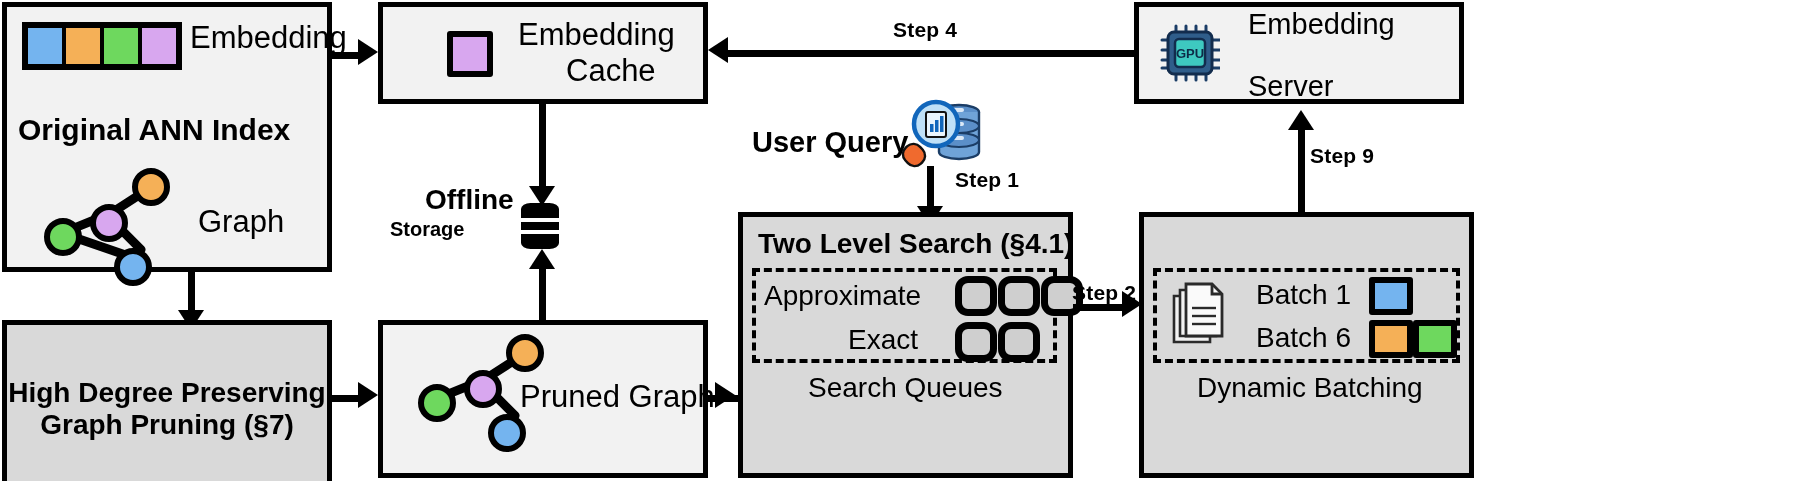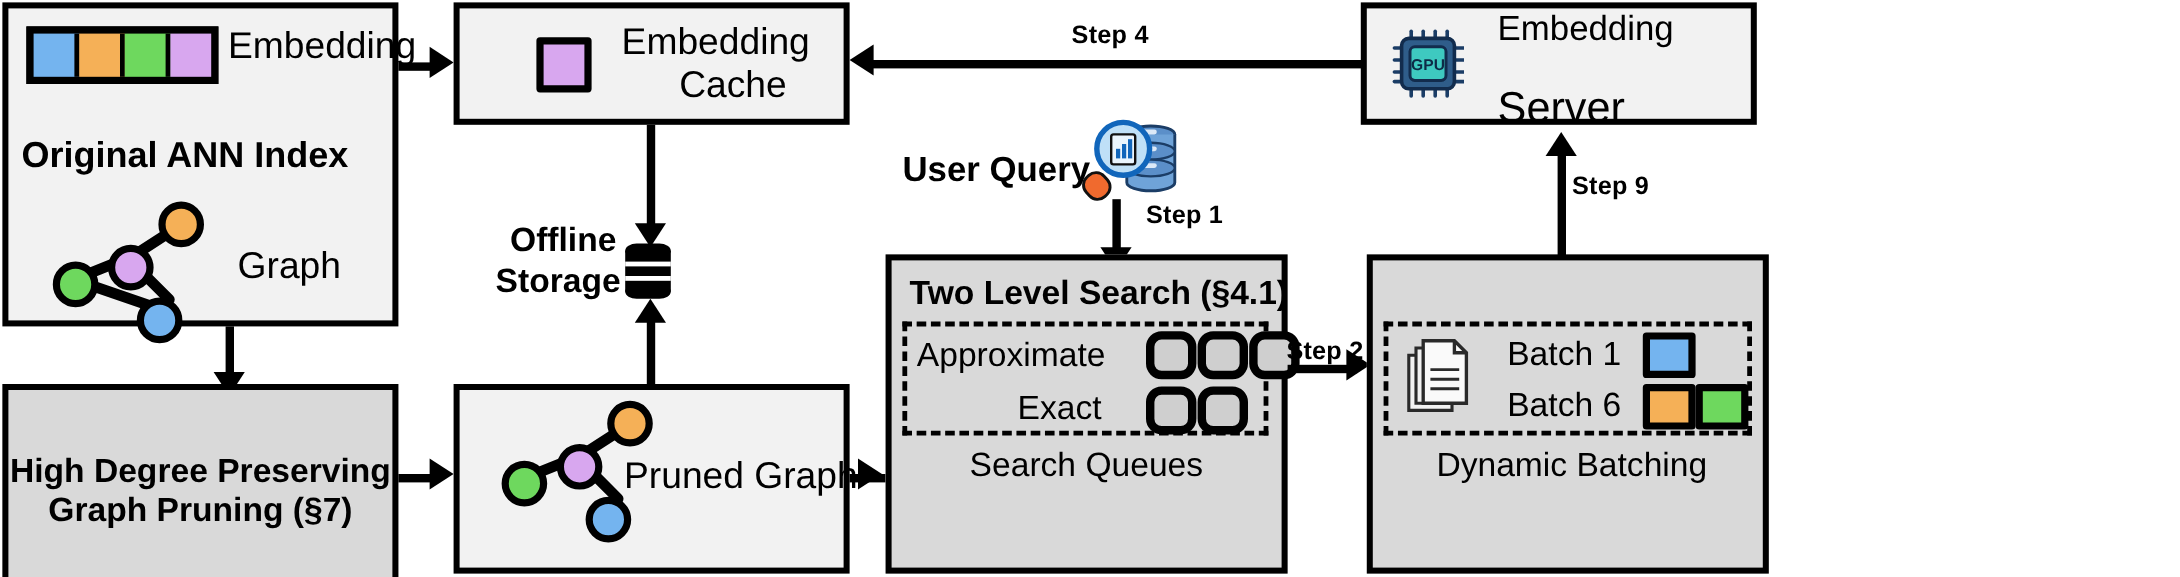--- a/index.html
+++ b/index.html
@@ -93,21 +93,21 @@
 
   <div class="box" style="left:378px;top:2px;width:330px;height:102px;"></div>
   <div class="swbox" style="left:447px;top:31px;width:46px;height:46px;background:#d8a7ef;"></div>
   <div class="lbl t-reg" style="left:518px;top:18px;">Embedding</div>
   <div class="lbl t-reg" style="left:518px;top:54px;margin-left:48px;">Cache</div>
 
   <div class="ln vline" style="left:539px;top:104px;height:86px;"></div>
   <div class="ahead down" style="left:529px;top:186px;"></div>
 
   <div class="lbl t-reg t-bold" style="left:425px;top:184px;font-size:28px;">Offline</div>
-  <div class="lbl t-reg t-bold" style="left:413px;top:218px;font-size:28px;">Storage</div>
+  <div class="lbl t-reg t-bold" style="left:390px;top:218px;font-size:20px;">Storage</div>
 
   <div class="cyl" style="left:521px;top:203px;width:38px;height:46px;">
     <div class="band" style="top:0;height:12px;"></div>
     <div class="body" style="top:6px;height:34px;"></div>
     <div class="band" style="top:34px;height:12px;"></div>
     <div style="position:absolute;left:0;top:15px;width:100%;height:4px;background:#fff;"></div>
     <div style="position:absolute;left:0;top:27px;width:100%;height:4px;background:#fff;"></div>
   </div>
 
   <div class="ln vline" style="left:539px;top:262px;height:60px;"></div>
@@ -224,19 +224,19 @@
         <line x1="52" y1="26" x2="60" y2="26"></line>
       <line x1="52" y1="36" x2="60" y2="36"></line>
         <line x1="52" y1="44" x2="60" y2="44"></line>
     </g>
     <rect x="8" y="8" width="44" height="42" rx="6" fill="#2f5d8a" stroke="#122c4d" stroke-width="3"></rect>
     <rect x="15" y="15" width="30" height="28" rx="4" fill="#3ec9c0" stroke="#122c4d" stroke-width="2.5"></rect>
     <text x="30" y="34" font-family="'Liberation Sans',sans-serif" font-size="13" font-weight="bold" text-anchor="middle" fill="#0d2b47">GPU</text>
   </svg>
 
   <div class="lbl t-reg" style="left:1248px;top:8px;font-size:29px;">Embedding</div>
-  <div class="lbl t-reg" style="left:1248px;top:70px;font-size:36px;">Server</div>
+  <div class="lbl t-reg" style="left:1248px;top:70px;font-size:29px;">Server</div>
 
   <div class="ln hline" style="left:726px;top:50px;width:410px;"></div>
   <div class="ahead left" style="left:708px;top:37px;"></div>
   <div class="steplabel" style="left:893px;top:18px;">Step 4</div>
 
 </div>
 
 </body></html>

